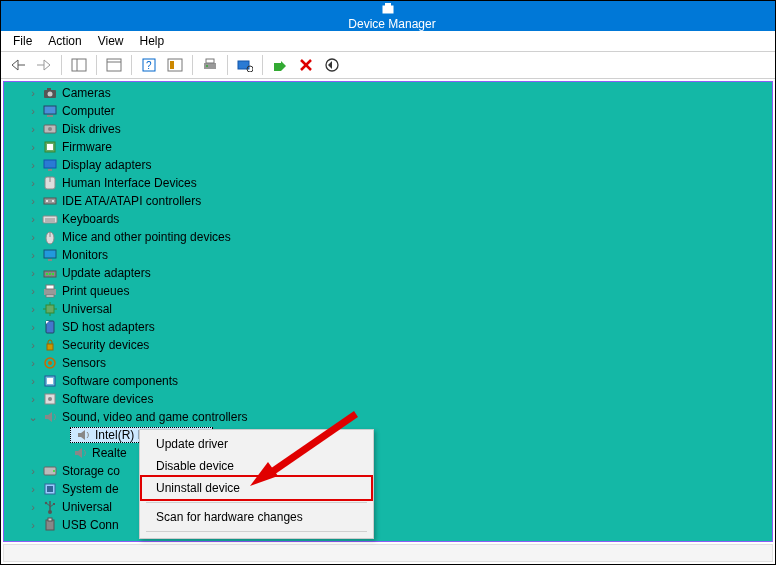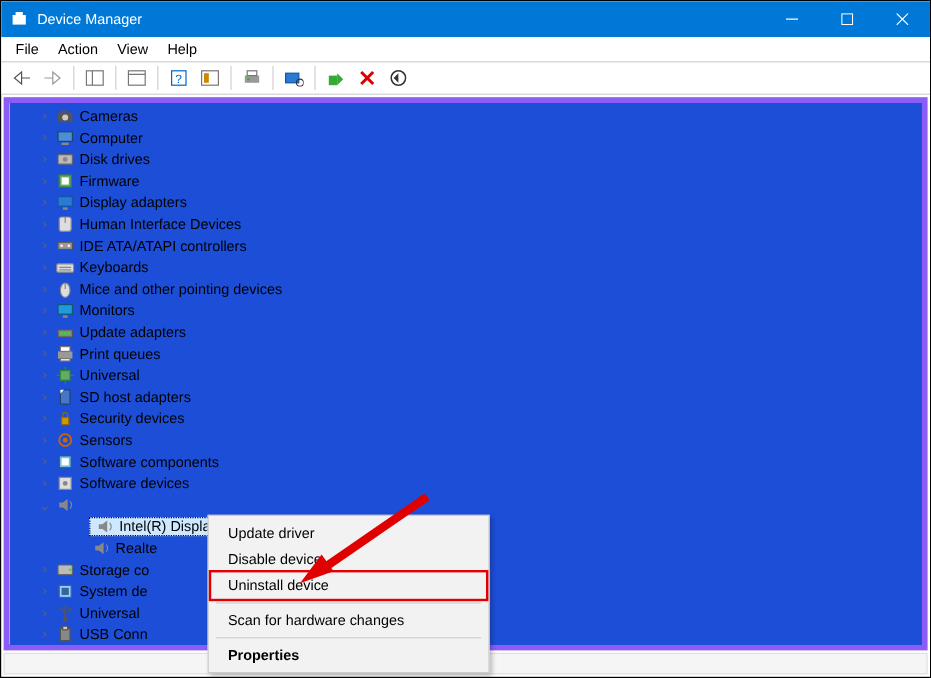--- a/index.html
+++ b/index.html
@@ -14,20 +14,21 @@
     position: relative;
     border: 1px solid #000;
   }
   .titlebar {
     background: #0078d7;
     color: #fff;
     height: 30px;
     display: flex;
     align-items: center;
     padding-left: 8px;
+    flex-direction: column;
   }
   .titlebar .app-icon {
     width: 16px; height: 16px;
     margin-right: 6px;
     display: inline-flex; align-items: center; justify-content:center;
   }
   .titlebar .title { flex: 1; font-size: 12px; }
   .titlebar .win-controls { display: flex; }
   .titlebar .win-btn {
     width: 46px; height: 30px;
@@ -59,22 +60,22 @@
     border: 1px solid transparent;
     margin: 0 1px;
   }
   .tool-sep {
     width: 1px; height: 20px; background: #d0d0d0; margin: 0 4px;
   }
   .tree-pane {
     position: absolute;
     top: 80px; left: 2px; right: 2px; bottom: 22px;
     overflow: auto;
-    background:#1d4ed8;
-    border: 5px solid #8b5cf6;
+    background:#14b8a6;
+    border: 1px solid #8b5cf6;
   }
   .status-bar {
     position:absolute; left:2px; right:2px; bottom:2px; height:18px;
     border:1px solid #e0e0e0;
     background:#f5f5f5;
   }
   .tree { padding: 2px 2px 40px 2px; font-size:12px; }
   .node {
     display: flex; align-items: center;
     height: 18px;
@@ -103,21 +104,20 @@
   .context-menu {
     position: absolute;
     left: 138px; top: 428px;
     width: 235px;
     background: #f2f2f2;
     border: 1px solid #ccc;
     box-shadow: 2px 2px 4px rgba(0,0,0,0.25);
     padding: 3px 2px;
     font-size: 12px;
     z-index: 5;
-    margin-left: 34px;
   }
   .ctx-item {
     padding: 4px 10px 4px 14px;
   }
   .ctx-item.highlight {
     outline: 2px solid #e00000;
   }
   .ctx-sep {
     height: 1px; background: #d0d0d0; margin: 3px 4px;
   }
@@ -476,20 +476,21 @@
       </div>
       <div class="node">
         <span class="expander open"></span>
         <span class="label-wrap">
           <span class="ico">
             <svg width="16" height="16" viewBox="0 0 16 16">
               <polygon points="3,6 6,6 10,3 10,13 6,10 3,10" fill="#888"></polygon>
               <path d="M12 5 a4 4 0 0 1 0 6" fill="none" stroke="#888"></path>
             </svg>
           </span>
+          <span class="label">Sound, video and game controllers</span>
         </span>
       </div>
       <div class="node child selected">
         <span class="expander "></span>
         <span class="label-wrap">
           <span class="ico">
             <svg width="16" height="16" viewBox="0 0 16 16">
               <polygon points="3,6 6,6 10,3 10,13 6,10 3,10" fill="#888"></polygon>
               <path d="M12 5 a4 4 0 0 1 0 6" fill="none" stroke="#888"></path>
             </svg>
@@ -566,20 +567,19 @@
 
 <div class="status-bar"></div>
 
 <div class="context-menu">
   <div class="ctx-item">Update driver</div>
   <div class="ctx-item">Disable device</div>
   <div class="ctx-item highlight">Uninstall device</div>
   <div class="ctx-sep"></div>
   <div class="ctx-item">Scan for hardware changes</div>
   <div class="ctx-sep"></div>
-  <div class="ctx-item bold">Properties</div>
 </div>
 
 <svg class="arrow-annot" viewBox="0 0 120 80">
   <defs></defs>
   <line x1="110" y1="8" x2="20" y2="70" stroke="#e00000" stroke-width="7"></line>
   <polygon points="4,80 32,70 22,56" fill="#e00000"></polygon>
 </svg>
 
 </body></html>

